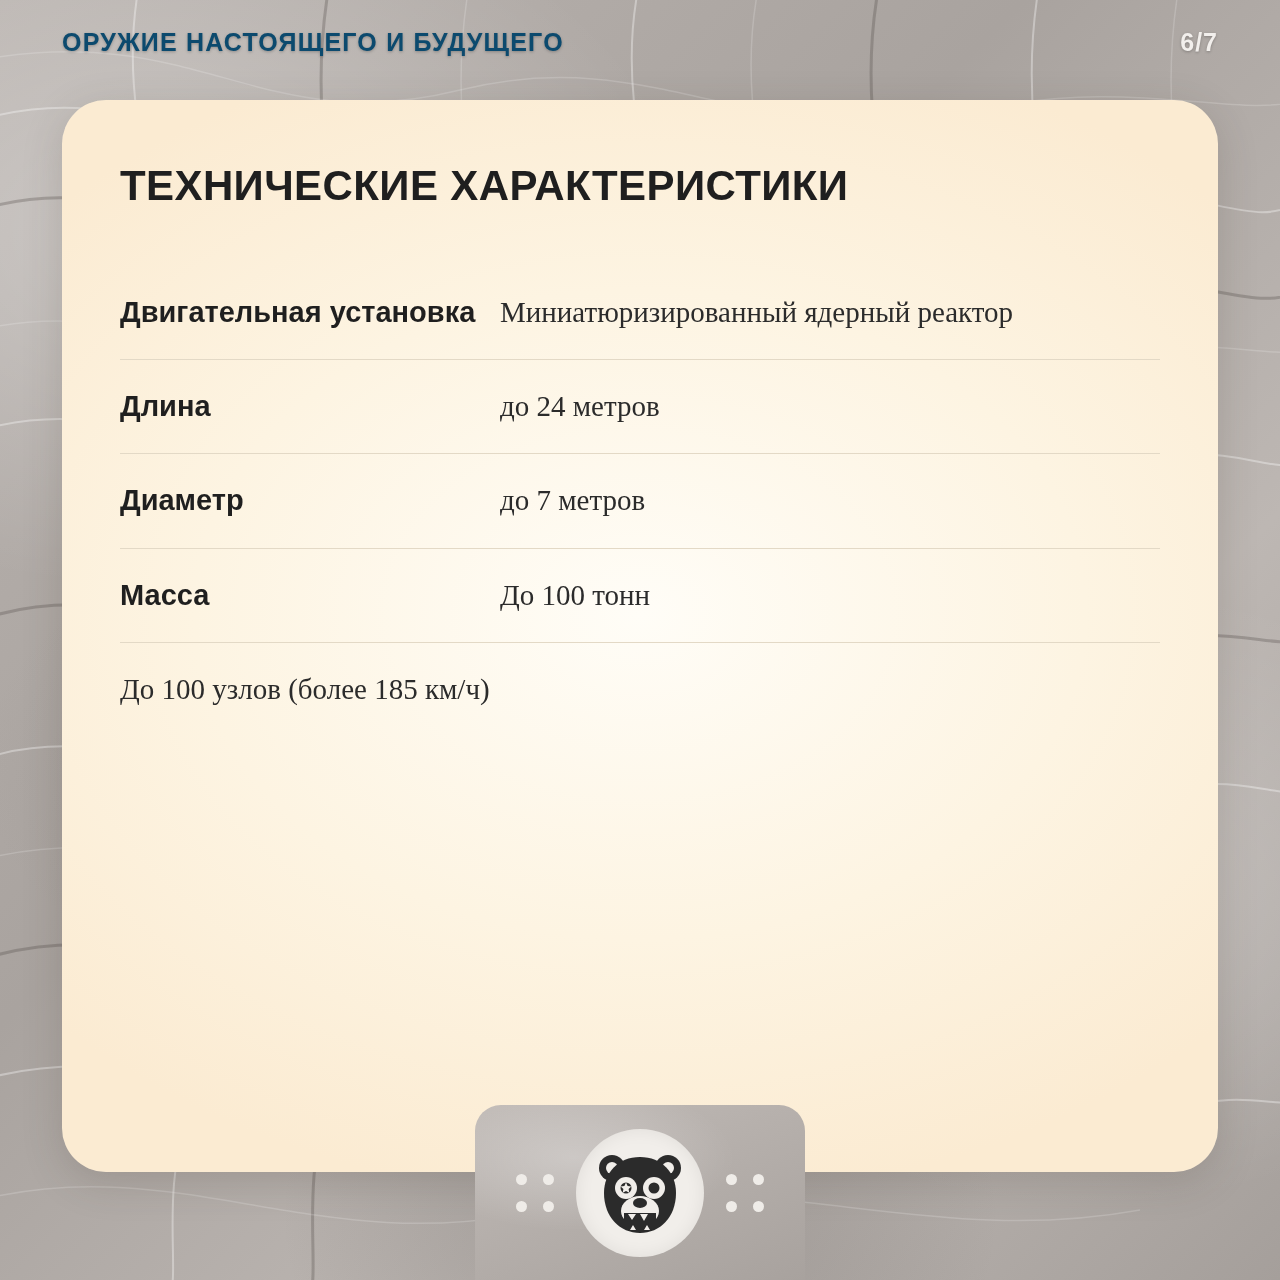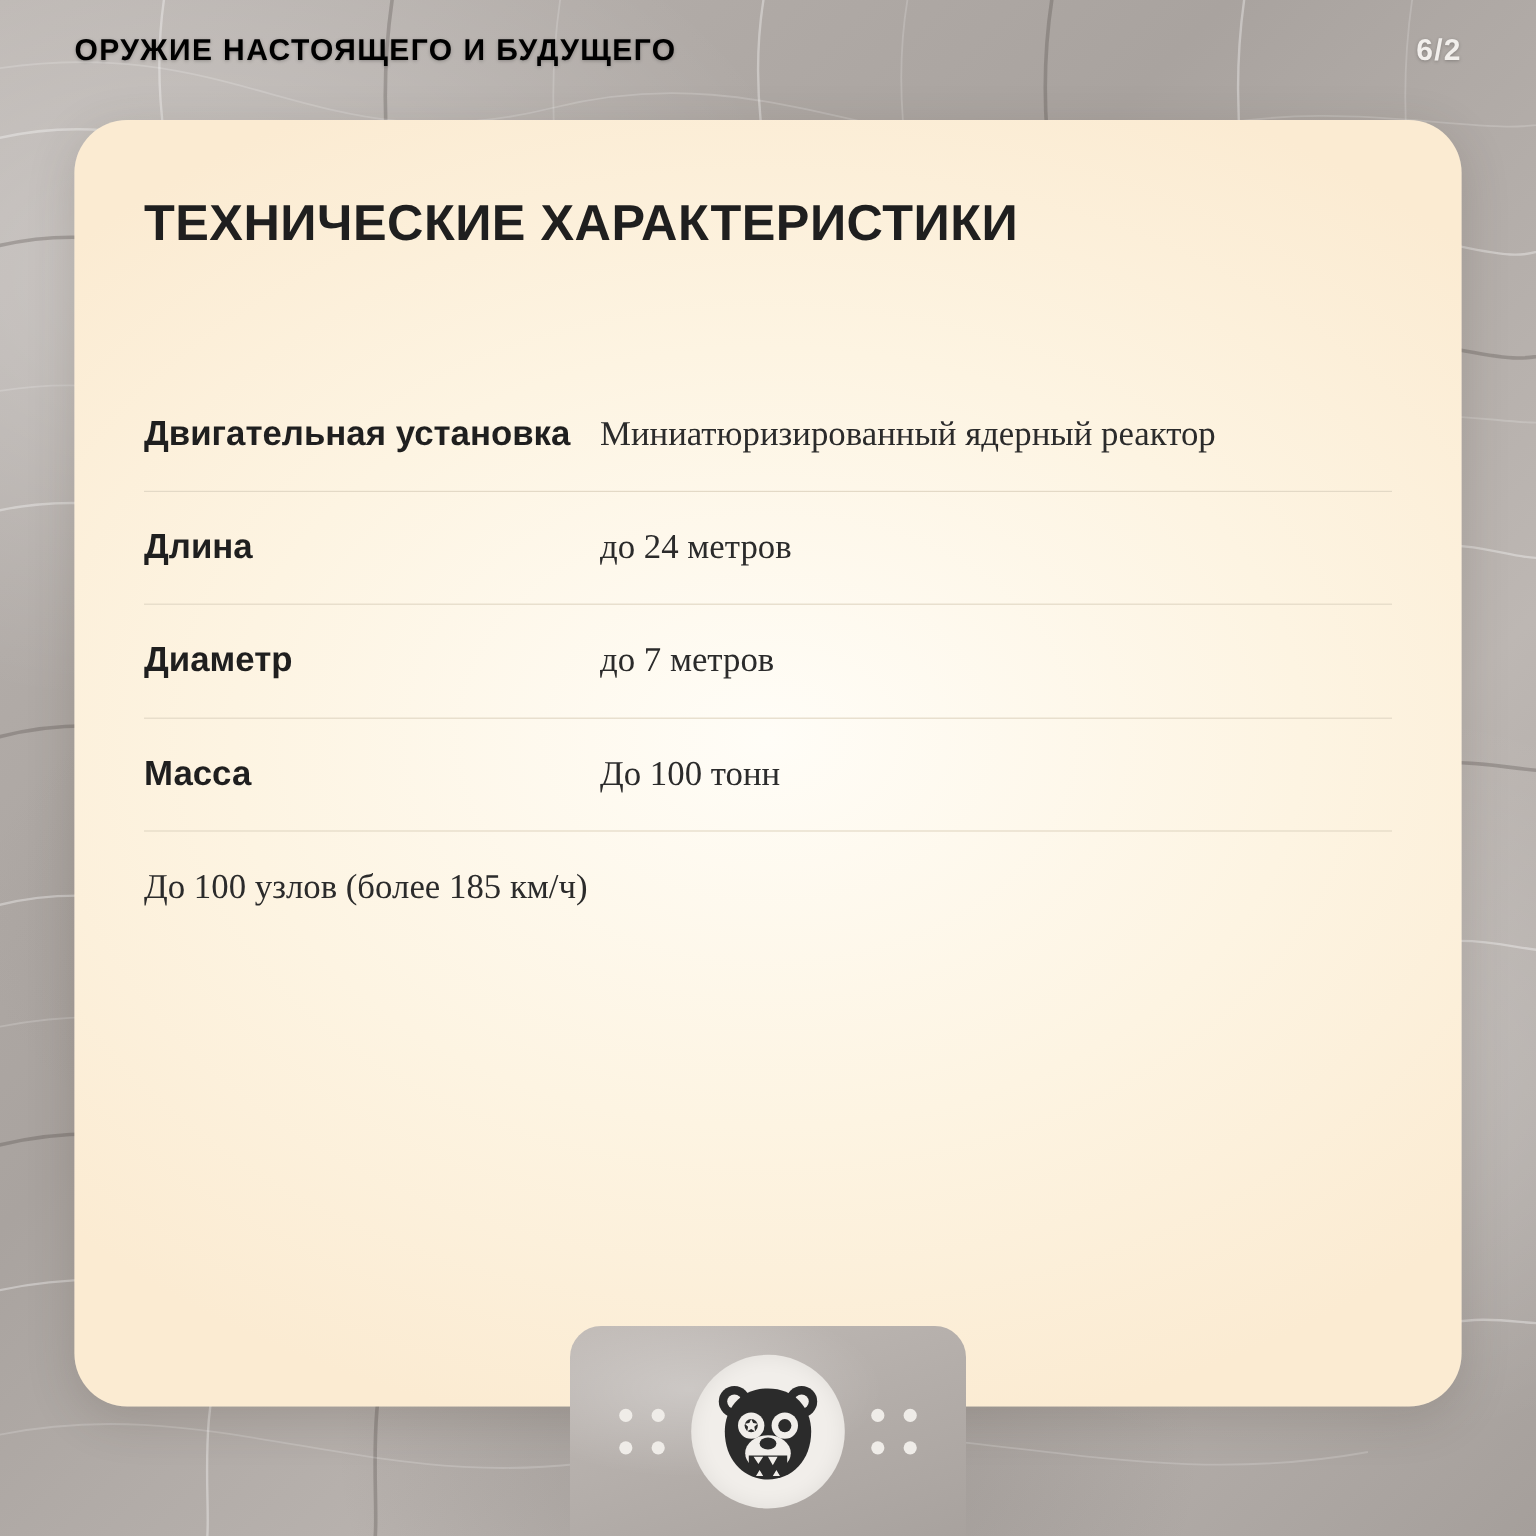--- a/index.html
+++ b/index.html
@@ -34,21 +34,21 @@
   .header {
     position: absolute;
     top: 28px; left: 0; right: 0;
     display: flex;
     justify-content: space-between;
     align-items: center;
     padding: 0 62px;
     z-index: 5;
   }
   .header-title {
-    color: #000000;
+    color: #0c4a6e;
     font-size: 25px;
     font-weight: 700;
     letter-spacing: 1.2px;
     text-shadow: 0 1px 3px rgba(0,0,0,0.25);
     text-align: center;
   }
   .header-counter {
     color: #f2efec;
     font-size: 25px;
     font-weight: 700;
@@ -70,21 +70,21 @@
     padding: 62px 58px 0 58px;
     overflow: hidden;
     z-index: 4;
   }
 
   .card-title {
     font-size: 42px;
     font-weight: 700;
     color: #1f1f1f;
     letter-spacing: 0.4px;
-    margin-bottom: 106px;
+    margin-bottom: 56px;
   }
 
   
   .spec-table { width: 1040px; }
 
   .spec-row {
     display: flex;
     align-items: center;
     padding: 26px 0 26px 0;
     border-bottom: 1px solid #e3d9c6;
@@ -177,21 +177,21 @@
       <path d="M-20,1200 C180,1150 320,1260 540,1210 C760,1160 920,1250 1140,1210"></path>
       <path d="M470,-20 C430,200 540,330 480,530 C420,730 530,890 470,1090"></path>
       <path d="M760,-20 C720,160 830,300 770,500 C710,700 820,860 760,1060"></path>
       <path d="M1180,-20 C1140,200 1250,330 1190,530"></path>
     </g>
   </svg>
 </div>
 
 <div class="header">
   <div class="header-title">ОРУЖИЕ НАСТОЯЩЕГО И БУДУЩЕГО</div>
-  <div class="header-counter">6/2</div>
+  <div class="header-counter">6/7</div>
 </div>
 
 <div class="card">
   <div class="card-title">ТЕХНИЧЕСКИЕ ХАРАКТЕРИСТИКИ</div>
 
   <div class="spec-table">
 
     <div class="spec-row">
       <div class="spec-label">Двигательная установка</div>
       <div class="spec-value">Миниатюризированный ядерный реактор</div>

